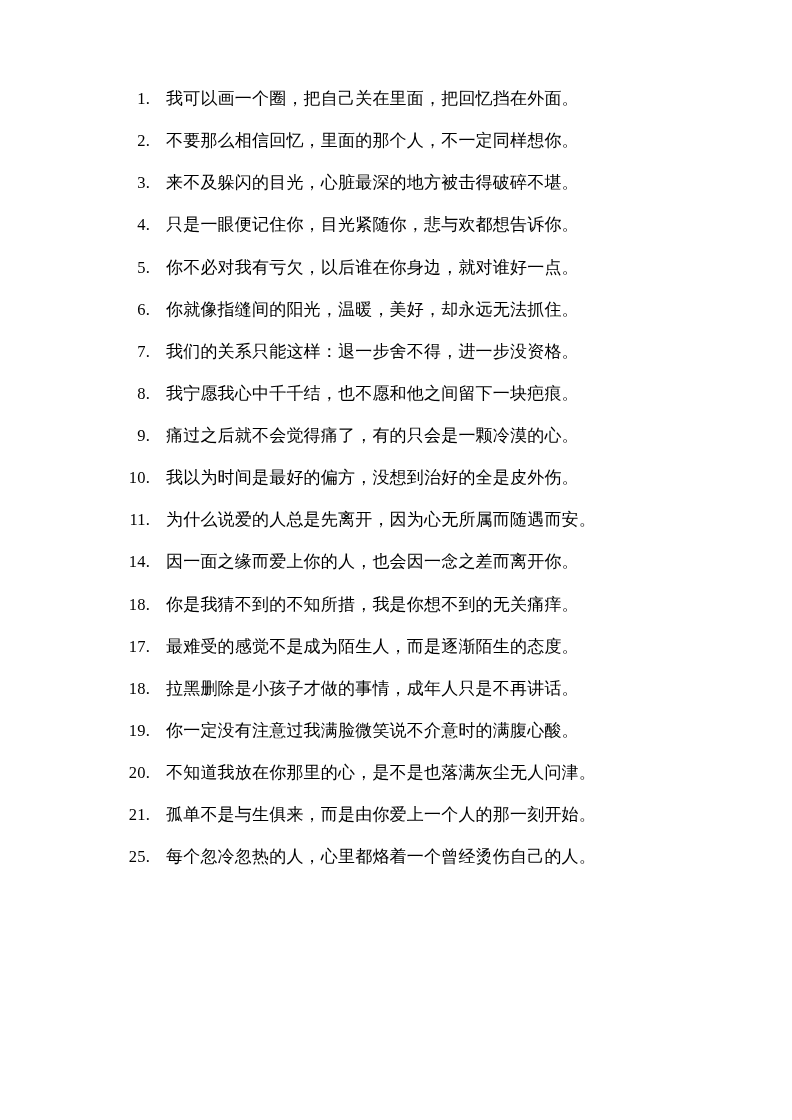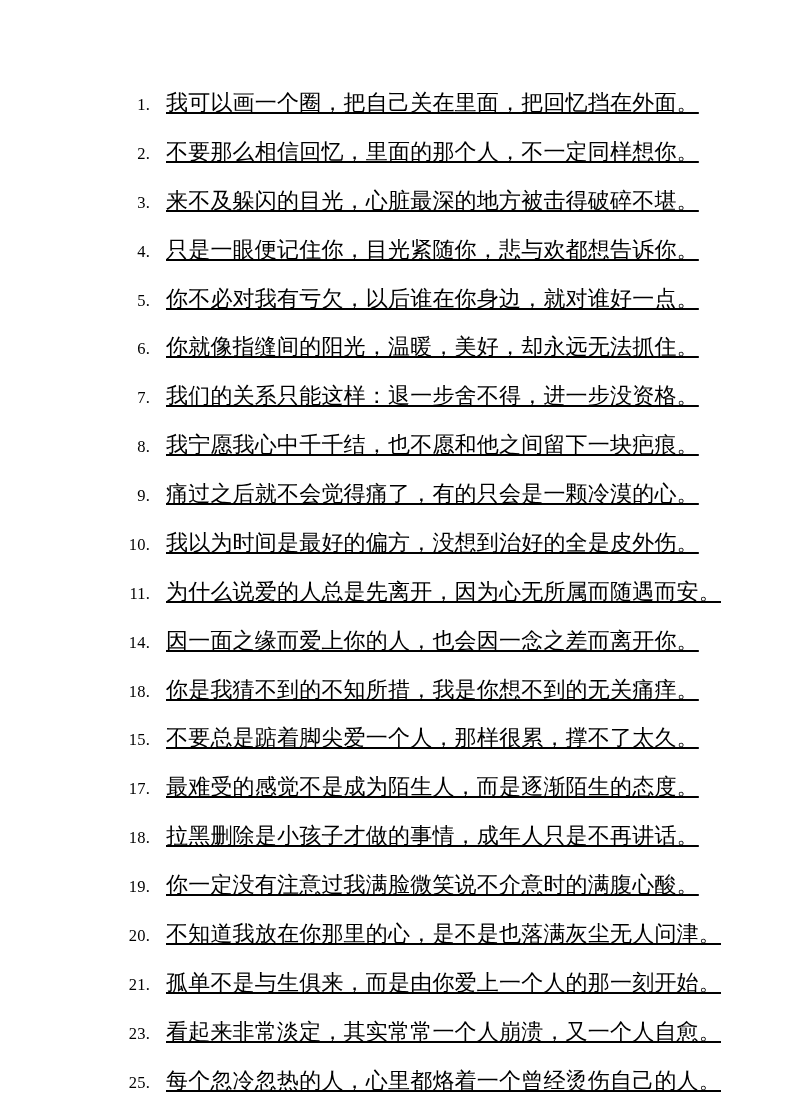--- a/index.html
+++ b/index.html
@@ -40,23 +40,22 @@
   .item-num {
     flex: 0 0 38px;
     text-align: right;
     padding-right: 16px;
     font-size: 16.5px;
     font-family: "Liberation Serif", "DejaVu Serif", serif;
     white-space: nowrap;
   }
   .item-text {
     flex: 1 1 auto;
-    font-size: 22px;
+    font-size: 17px;
     white-space: nowrap;
-    text-decoration: underline;
   }
 </style>
 </head>
 <body>
 
 <div class="page">
   <ol class="doc-list">
     <li class="doc-item">
       <span class="item-num">1.</span>
       <span class="item-text">我可以画一个圈，把自己关在里面，把回忆挡在外面。</span>
@@ -103,45 +102,37 @@
     </li>
     <li class="doc-item">
       <span class="item-num">14.</span>
       <span class="item-text">因一面之缘而爱上你的人，也会因一念之差而离开你。</span>
     </li>
     <li class="doc-item">
       <span class="item-num">18.</span>
       <span class="item-text">你是我猜不到的不知所措，我是你想不到的无关痛痒。</span>
     </li>
     <li class="doc-item">
-      <span class="item-num">15.</span>
-      <span class="item-text">不要总是踮着脚尖爱一个人，那样很累，撑不了太久。</span>
-    </li>
-    <li class="doc-item">
       <span class="item-num">17.</span>
       <span class="item-text">最难受的感觉不是成为陌生人，而是逐渐陌生的态度。</span>
     </li>
     <li class="doc-item">
       <span class="item-num">18.</span>
       <span class="item-text">拉黑删除是小孩子才做的事情，成年人只是不再讲话。</span>
     </li>
     <li class="doc-item">
       <span class="item-num">19.</span>
       <span class="item-text">你一定没有注意过我满脸微笑说不介意时的满腹心酸。</span>
     </li>
     <li class="doc-item">
       <span class="item-num">20.</span>
       <span class="item-text">不知道我放在你那里的心，是不是也落满灰尘无人问津。</span>
     </li>
     <li class="doc-item">
       <span class="item-num">21.</span>
       <span class="item-text">孤单不是与生俱来，而是由你爱上一个人的那一刻开始。</span>
     </li>
     <li class="doc-item">
-      <span class="item-num">23.</span>
-      <span class="item-text">看起来非常淡定，其实常常一个人崩溃，又一个人自愈。</span>
-    </li>
-    <li class="doc-item">
       <span class="item-num">25.</span>
       <span class="item-text">每个忽冷忽热的人，心里都烙着一个曾经烫伤自己的人。</span>
     </li>
   </ol>
 </div>
 
 </body></html>

